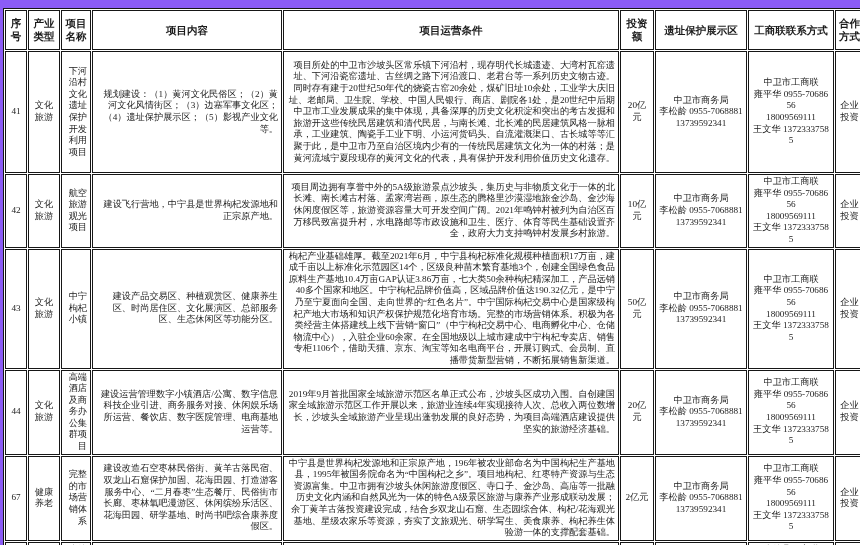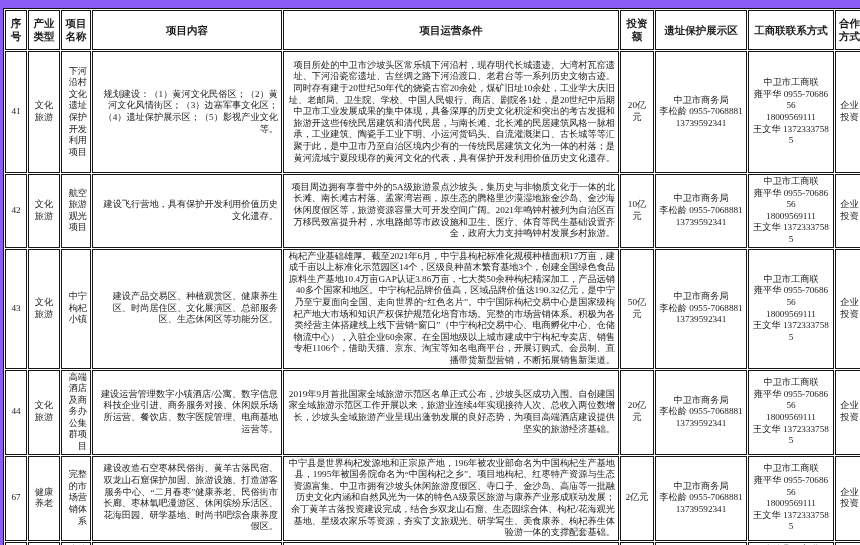--- a/index.html
+++ b/index.html
@@ -71,21 +71,21 @@
           <td class="pre">中卫市工商联
 雍平华 0955-7068656
 18009569111
 王文华 13723337585</td>
           <td class="c-center">企业投资</td>
         </tr>
         <tr class="r42">
           <td class="c-center">42</td>
           <td class="c-center">文化旅游</td>
           <td class="c-left">航空旅游观光项目</td>
-          <td class="c-left">建设飞行营地，具有保护开发利用价值历史文化遗存。</td>
+          <td class="c-left">建设飞行营地，中宁县是世界枸杞发源地和正宗原产地。</td>
           <td class="cond">项目周边拥有享誉中外的5A级旅游景点沙坡头，集历史与非物质文化于一体的北长滩、南长滩古村落、孟家湾岩画，原生态的腾格里沙漠湿地旅金沙岛、金沙海休闲度假区等，旅游资源容量大可开发空间广阔。2021年鸣钟村被列为自治区百万移民致富提升村，水电路邮等市政设施和卫生、医疗、体育等民生基础设置齐全，政府大力支持鸣钟村发展乡村旅游。</td>
           <td class="c-center">10亿元</td>
           <td class="pre">中卫市商务局
 李松龄 0955-7068881
 13739592341</td>
           <td class="pre">中卫市工商联
 雍平华 0955-7068656
 18009569111
 王文华 13723337585</td>
           <td class="c-center">企业投资</td>
@@ -119,21 +119,21 @@
           <td class="pre">中卫市工商联
 雍平华 0955-7068656
 18009569111
 王文华 13723337585</td>
           <td class="c-center">企业投资</td>
         </tr>
         <tr class="r45">
           <td class="c-center">67</td>
           <td class="c-center">健康养老</td>
           <td class="c-left">完整的市场营销体系</td>
-          <td class="c-left">建设改造石空枣林民俗街、黄羊古落民宿、双龙山石窟保护加固、旅游设施、打造游客服务中心、“二月春枣”健康养老、民俗街市长廊、枣林氧吧漫游区、休闲缤纷乐活区、花海田园、研学基地、时尚书吧综合康养度假区。</td>
+          <td class="c-left">建设改造石空枣林民俗街、黄羊古落民宿、双龙山石窟保护加固、花海田园、打造游客服务中心、“二月春枣”生态餐厅、民俗街市长廊、枣林氧吧漫游区、休闲缤纷乐活区、花海田园、研学基地、时尚书吧综合康养度假区。</td>
           <td class="cond">中宁县是世界枸杞发源地和正宗原产地，196年被农业部命名为中国枸杞生产基地县，1995年被国务院命名为“中国枸杞之乡”。项目地枸杞、红枣特产资源与生态资源富集。中卫市拥有沙坡头休闲旅游度假区、寺口子、金沙岛、高庙等一批融历史文化内涵和自然风光为一体的特色A级景区旅游与康养产业形成联动发展；余丁黄羊古落投资建设完成，结合乡双龙山石窟、生态园综合体、枸杞/花海观光基地、星级农家乐等资源，夯实了文旅观光、研学写生、美食康养、枸杞养生体验游一体的支撑配套基础。</td>
           <td class="c-center">2亿元</td>
           <td class="pre">中卫市商务局
 李松龄 0955-7068881
 13739592341</td>
           <td class="pre">中卫市工商联
 雍平华 0955-7068656
 18009569111
 王文华 13723337585</td>
           <td class="c-center">企业投资</td>

